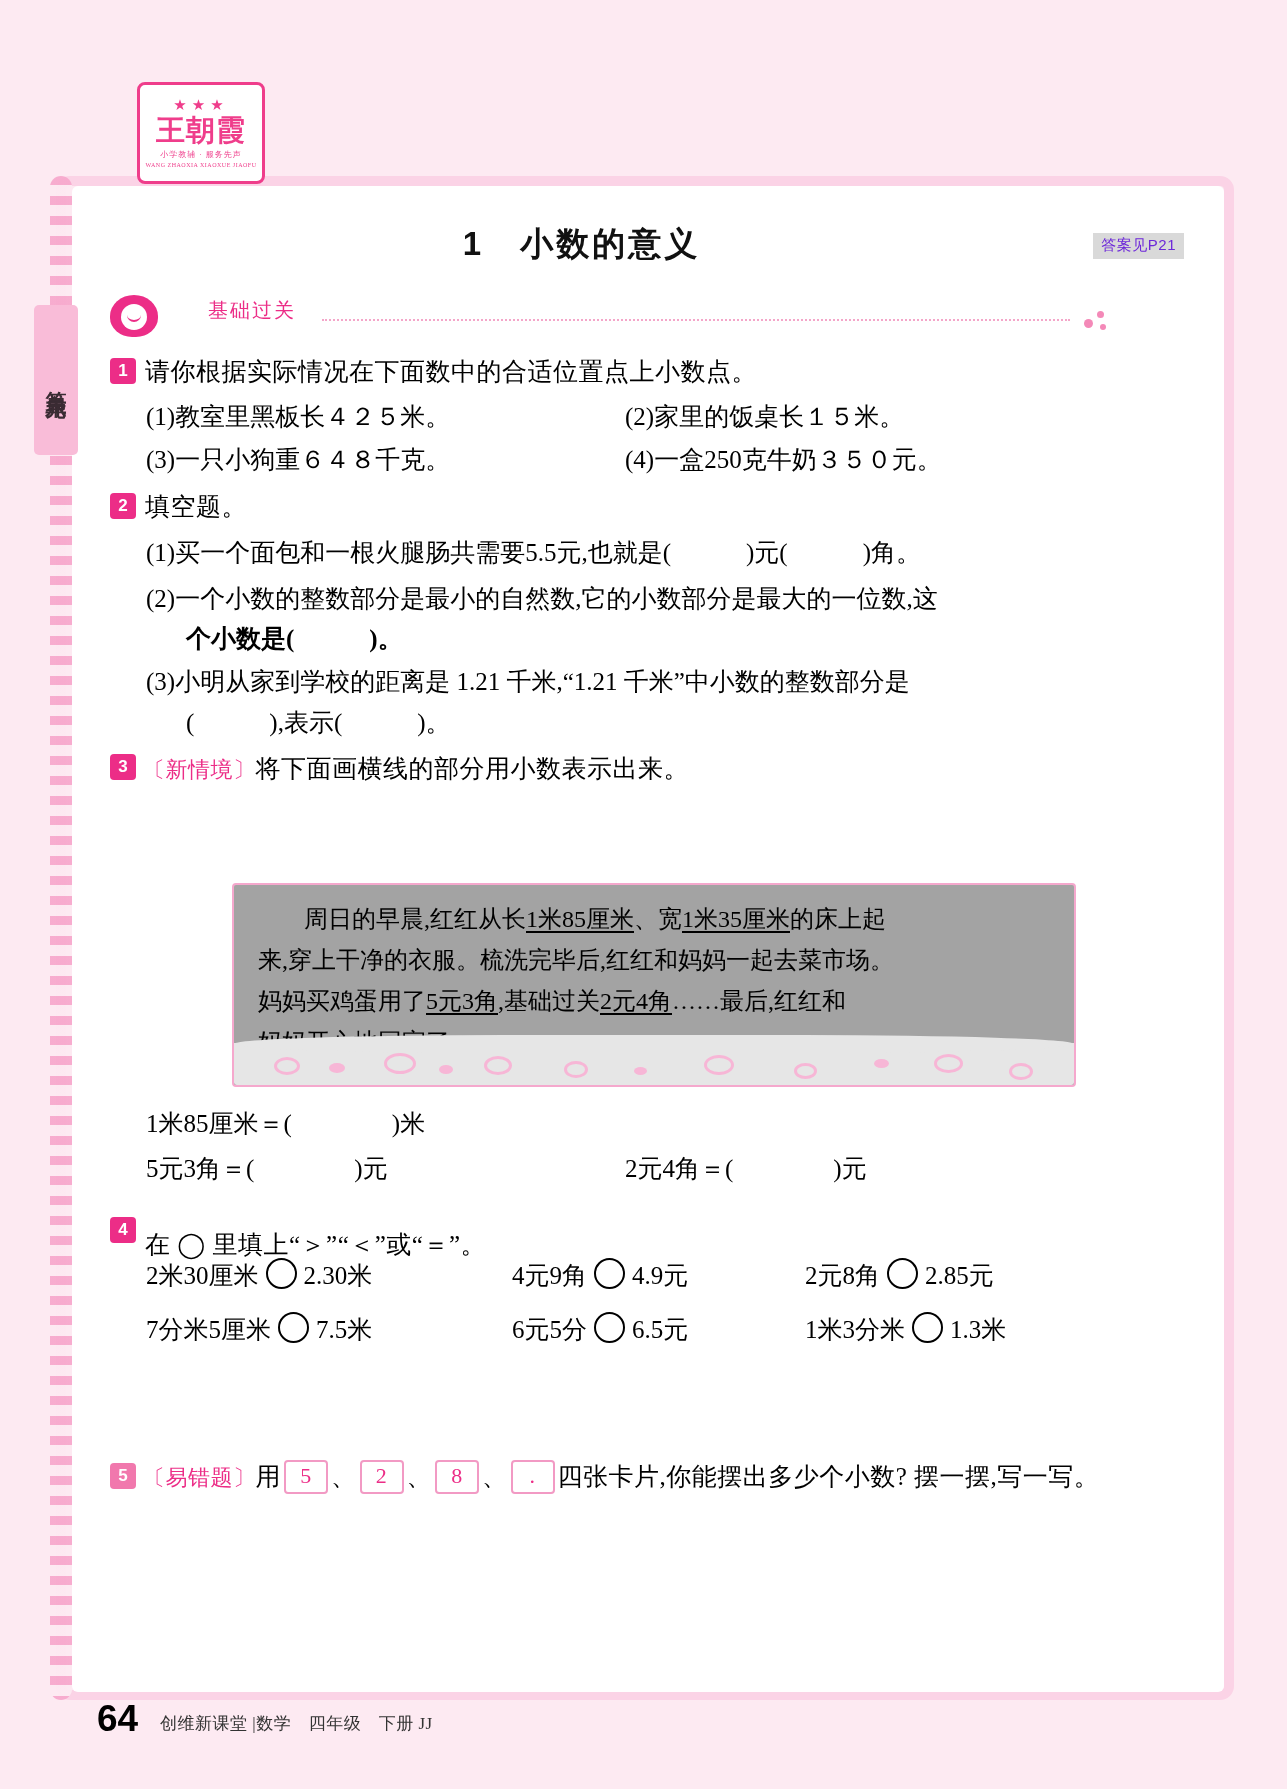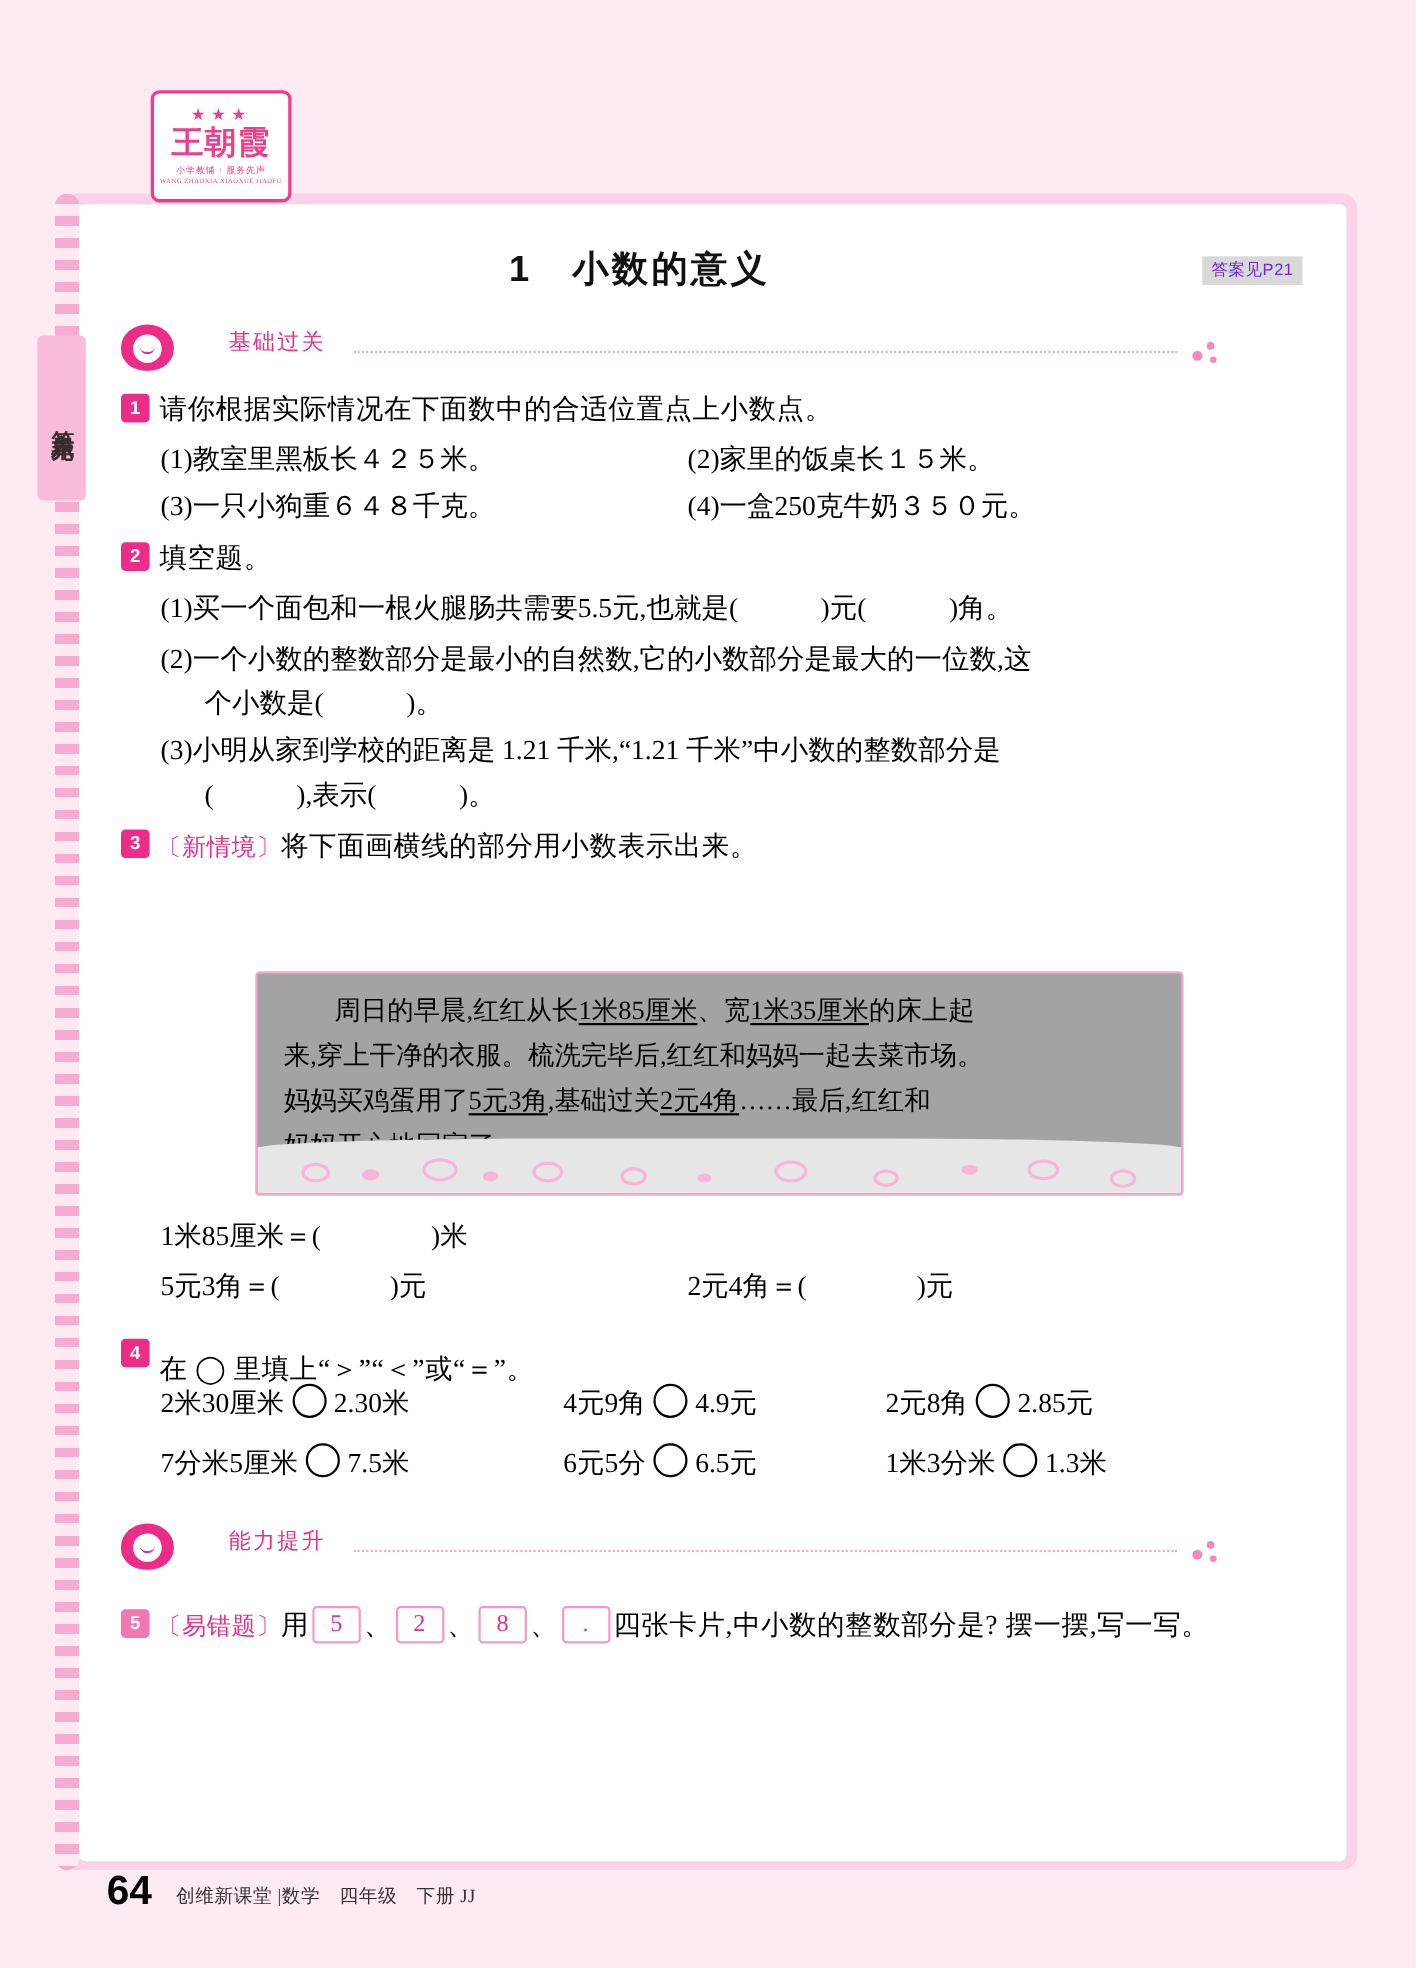--- a/index.html
+++ b/index.html
@@ -377,21 +377,21 @@
   <div class="qtext" style="left:145px; top:355px;">请你根据实际情况在下面数中的合适位置点上小数点。</div>
   <div class="line" style="left:146px; top:400px;">(1)教室里黑板长４２５米。</div>
   <div class="line" style="left:625px; top:400px;">(2)家里的饭桌长１５米。</div>
   <div class="line" style="left:146px; top:443px;">(3)一只小狗重６４８千克。</div>
   <div class="line" style="left:625px; top:443px;">(4)一盒250克牛奶３５０元。</div>
 
   <div class="qnum" style="left:110px; top:493px;">2</div>
   <div class="qtext" style="left:145px; top:490px;">填空题。</div>
   <div class="line" style="left:146px; top:536px;">(1)买一个面包和一根火腿肠共需要5.5元,也就是(　　　)元(　　　)角。</div>
   <div class="line" style="left:146px; top:582px;">(2)一个小数的整数部分是最小的自然数,它的小数部分是最大的一位数,这</div>
-  <div class="line" style="left:186px; top:622px;">个小数是(　　　)。</div>
+  <div class="line" style="left:186px; top:622px;font-weight:bold;">个小数是(　　　)。</div>
   <div class="line" style="left:146px; top:665px;">(3)小明从家到学校的距离是 1.21 千米,“1.21 千米”中小数的整数部分是</div>
   <div class="line" style="left:186px; top:706px;">(　　　),表示(　　　)。</div>
 
   <div class="qnum" style="left:110px; top:754px;">3</div>
   <div class="qtext" style="left:143px; top:752px;">
     <span class="tag">〔新情境〕</span><span>将下面画横线的部分用小数表示出来。</span>
   </div>
 
   <div class="story-box">
     <div class="story-text">
@@ -442,34 +442,22 @@
   <div class="line" style="left:146px; top:1312px;">
     <span>7分米5厘米</span><span class="circ"></span><span>7.5米</span>
   </div>
   <div class="line" style="left:512px; top:1312px;">
     <span>6元5分</span><span class="circ"></span><span>6.5元</span>
   </div>
   <div class="line" style="left:805px; top:1312px;">
     <span>1米3分米</span><span class="circ"></span><span>1.3米</span>
   </div>
 
-  <div class="section-head" style="top:1385px;">
-    <div class="sec-badge">
-        <div class="face"></div>
-      </div>
-    <div class="sec-label">能力提升</div>
-    <div class="sec-rule"></div>
-    <div class="sec-dots">
-        <i></i>
-        <i></i>
-        <i></i>
-      </div>
-  </div>
 
   <div class="qnum" style="left:110px; top:1463px; background:#f178ad;">5</div>
   <div class="qtext" style="left:143px; top:1460px;">
-    <span class="tag">〔易错题〕</span><span>用</span><span class="card">5</span><span>、</span><span class="card">2</span><span>、</span><span class="card">8</span><span>、</span><span class="card">.</span><span>四张卡片,中小数的整数部分是? 摆一摆,写一写。</span>
+    <span class="tag">〔易错题〕</span><span>用</span><span class="card">5</span><span>、</span><span class="card">2</span><span>、</span><span class="card">8</span><span>、</span><span class="card">.</span><span>四张卡片,你能摆出多少个小数? 摆一摆,写一写。</span>
   </div>
 
   <div class="page-no">64</div>
   <div class="footer-text">创维新课堂 |数学　四年级　下册 JJ</div>
 
 </div>
 
 </body></html>

